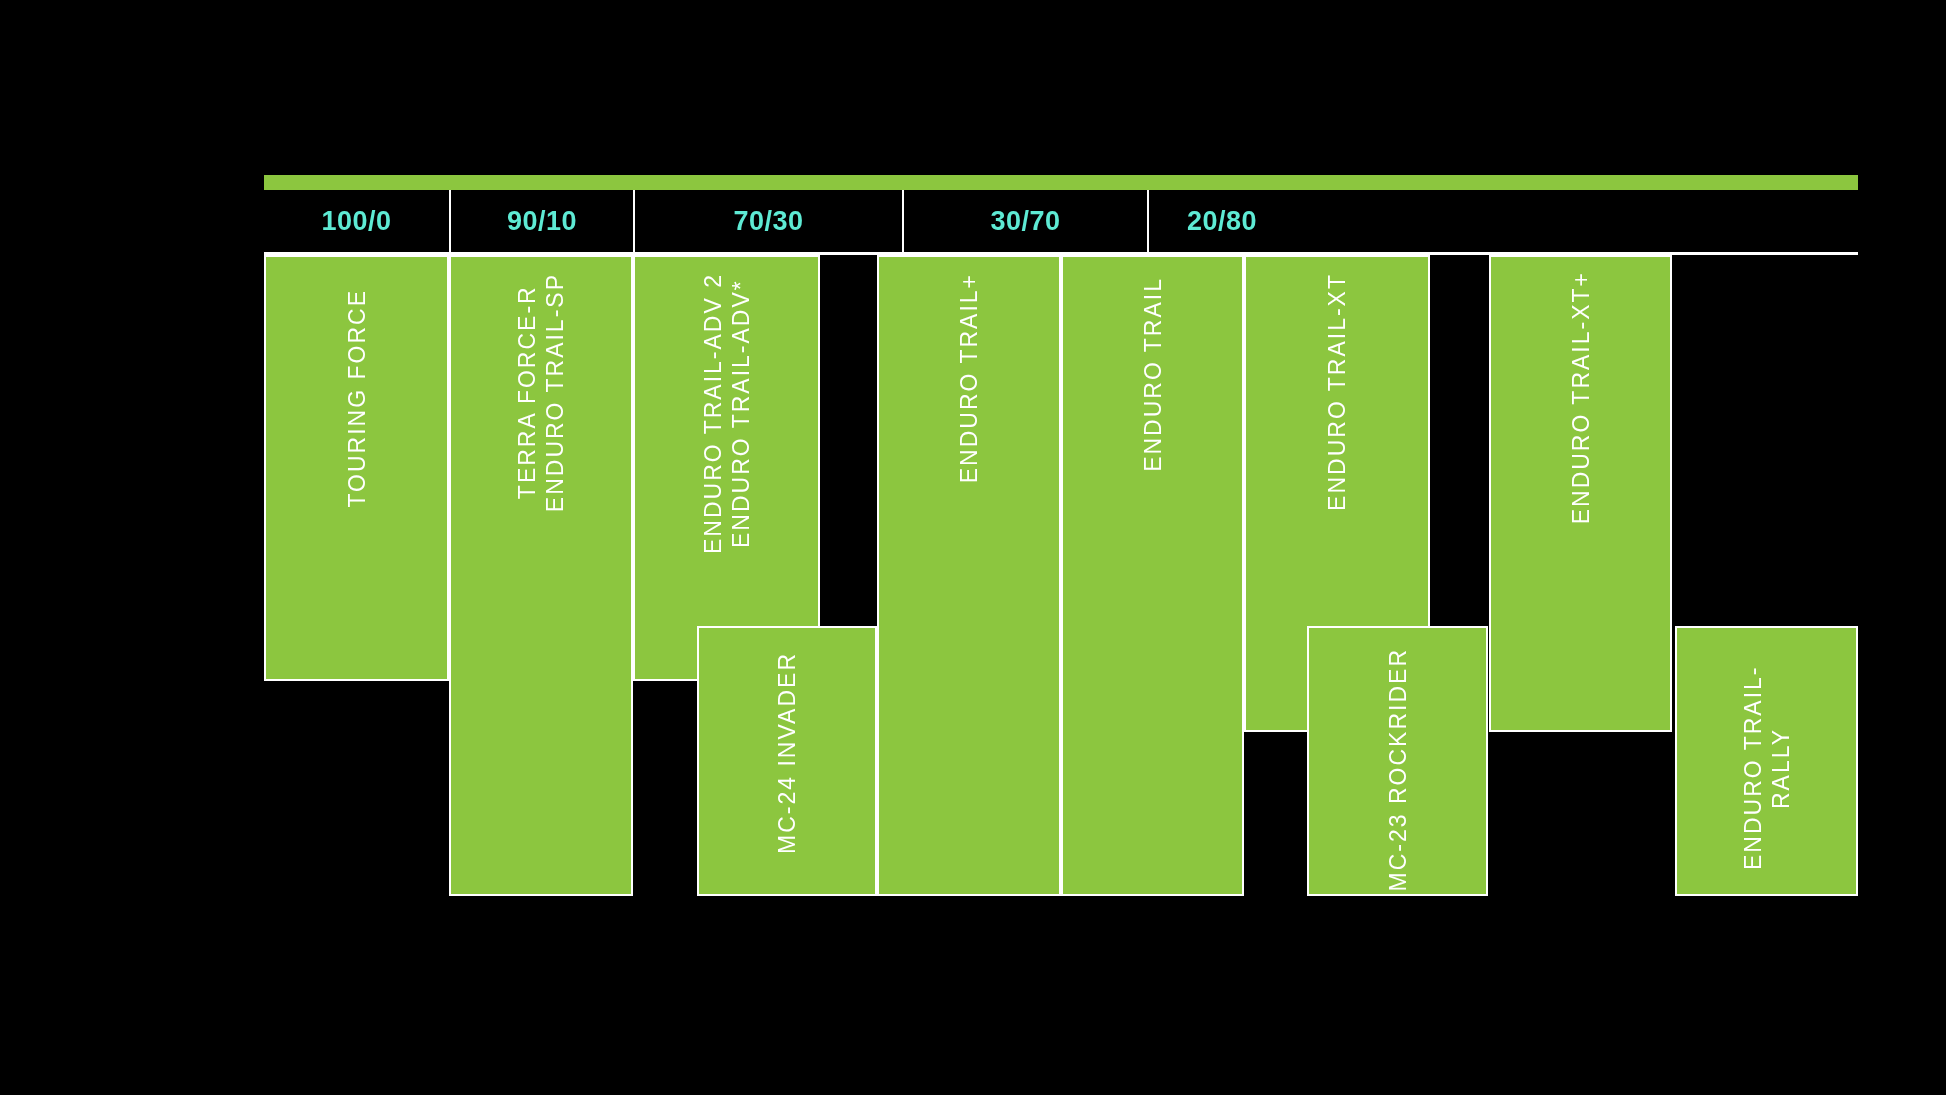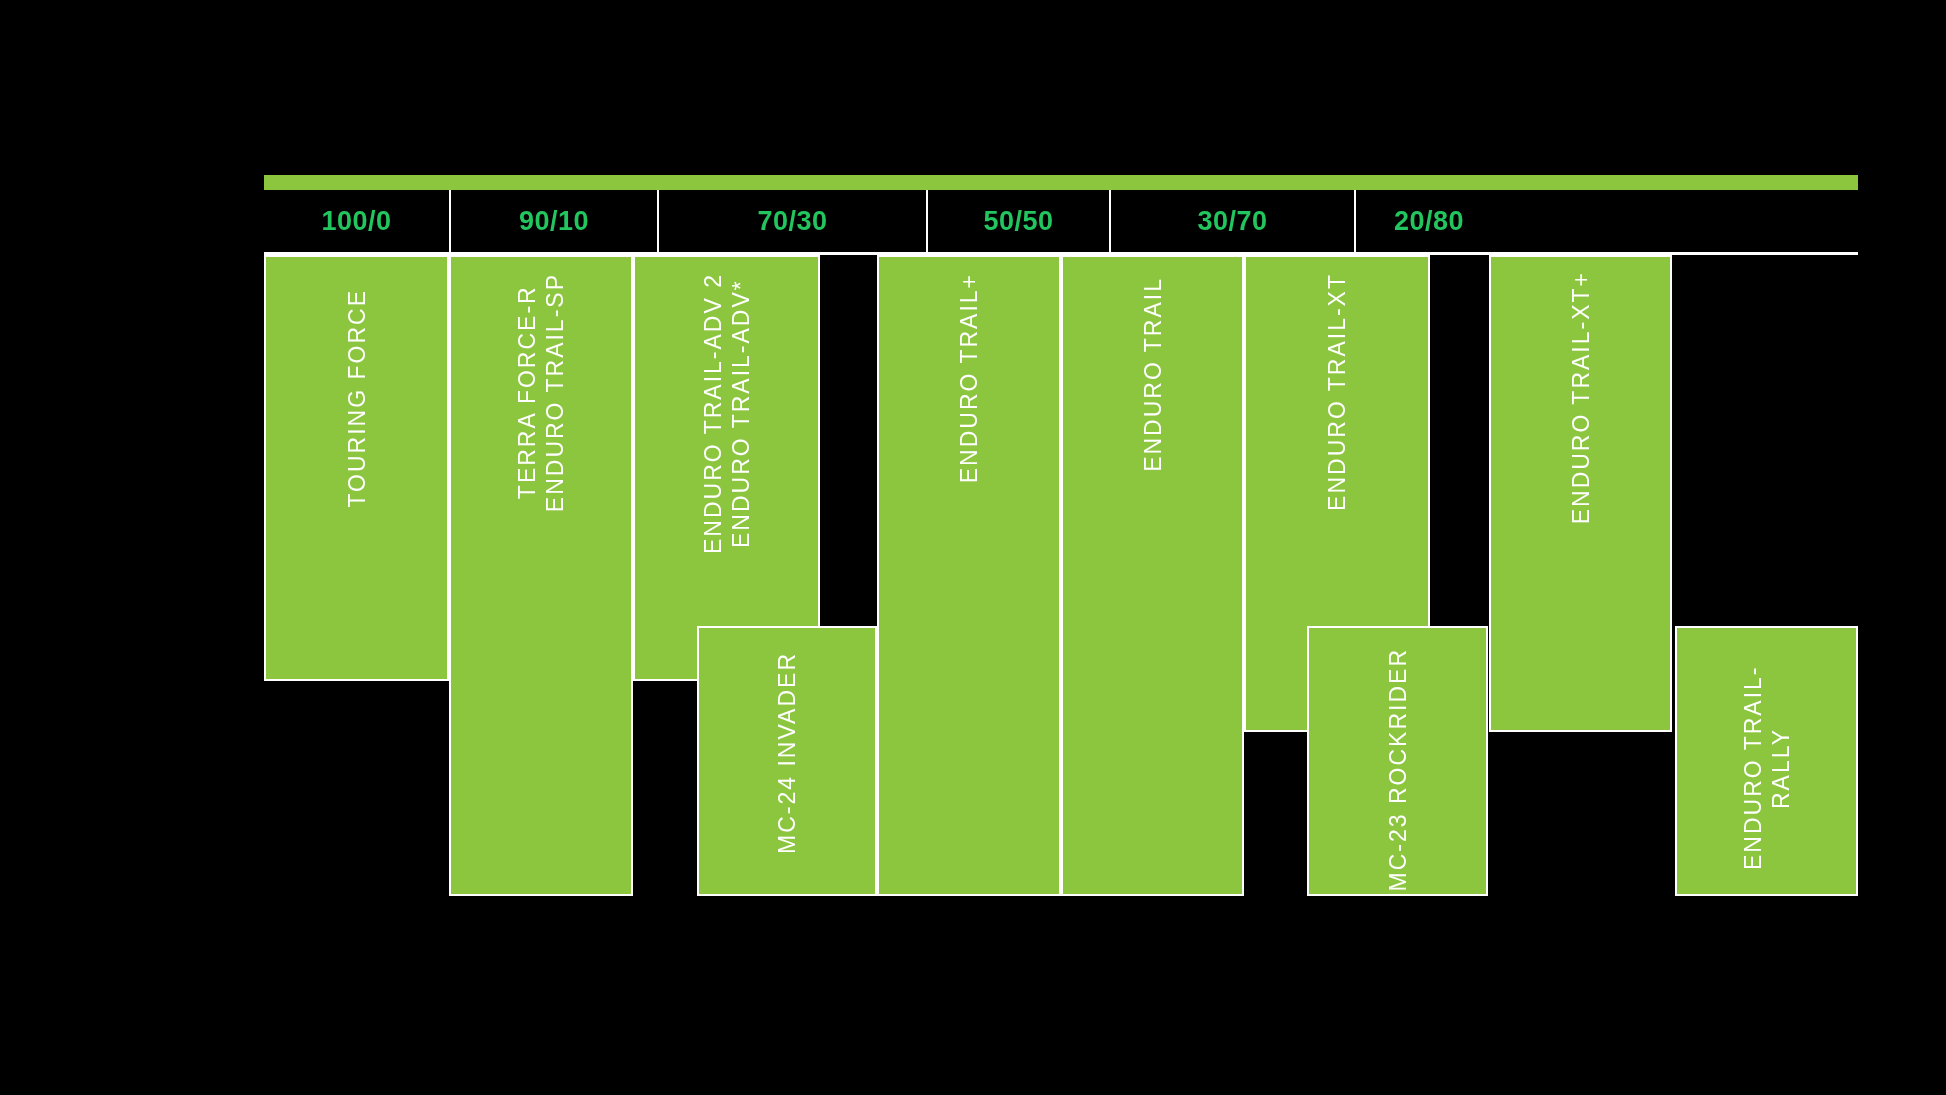--- a/index.html
+++ b/index.html
@@ -17,26 +17,26 @@
     position:absolute;left:0;top:0;width:1594px;height:15px;
     background:#8CC63F;
   }
   .header-row{
     position:absolute;left:0;top:15px;width:1594px;height:62px;
     display:flex;
   }
   .hcell{
     box-sizing:border-box;
     display:flex;align-items:center;justify-content:center;
-    color:#22c55e;font-size:27px;font-weight:700;letter-spacing:.5px;
+    color:#5eead4;font-size:27px;font-weight:700;letter-spacing:.5px;
     font-stretch:condensed;
     border-left:2px solid #fff;
   }
   .hcell:first-child{border-left:none;}
-  .hc0{width:185px}.hc1{width:208px}.hc2{width:269px}.hc3{width:184px}
+  .hc0{width:185px}.hc1{width:184px}.hc2{width:269px}.hc3{width:184px}
   .hc4{width:183px}.hc5{width:245px}.hc6{width:148px}.hc7{width:186px}
   .header-underline{
     position:absolute;left:0;top:77px;width:1594px;height:3px;background:#fff;
   }
   .blk{
     position:absolute;
     box-sizing:border-box;
     background:#8CC63F;
     border:2px solid #fff;
     text-align:center;
@@ -74,23 +74,20 @@
 
   <div class="header-row">
     <div class="hcell hc0">
         <span>100/0</span>
       </div>
     <div class="hcell hc1">
         <span>90/10</span>
       </div>
     <div class="hcell hc2">
         <span>70/30</span>
-      </div>
-    <div class="hcell hc4">
-        <span>50/50</span>
       </div>
     <div class="hcell hc5">
         <span>30/70</span>
       </div>
     <div class="hcell hc6">
         <span>20/80</span>
       </div>
   </div>
 
   <div class="header-underline"></div>

